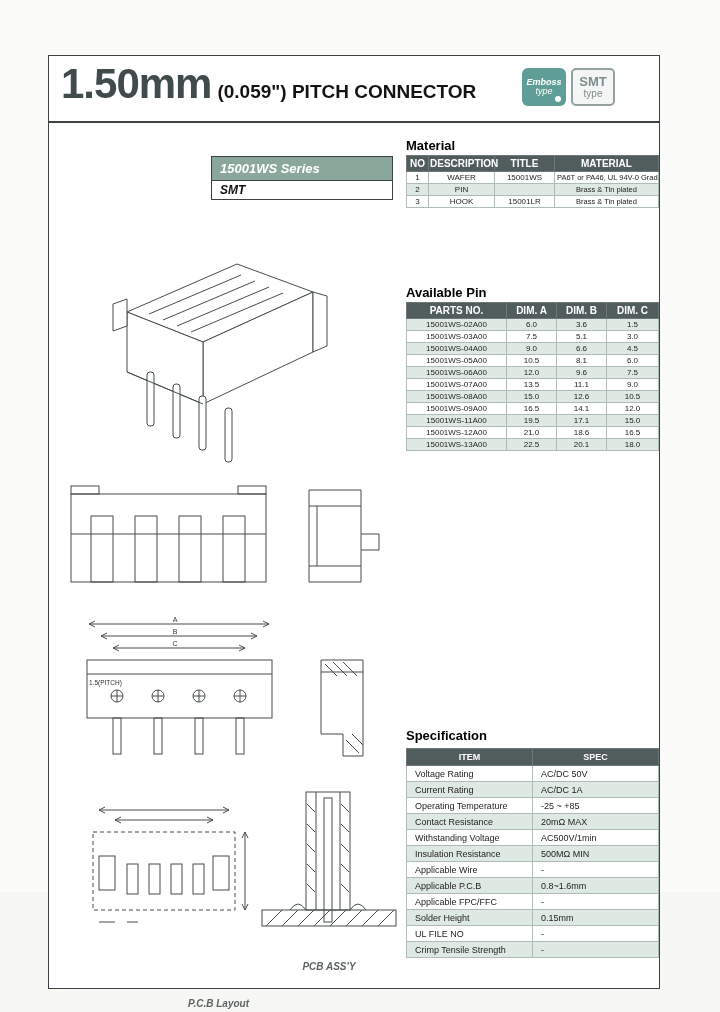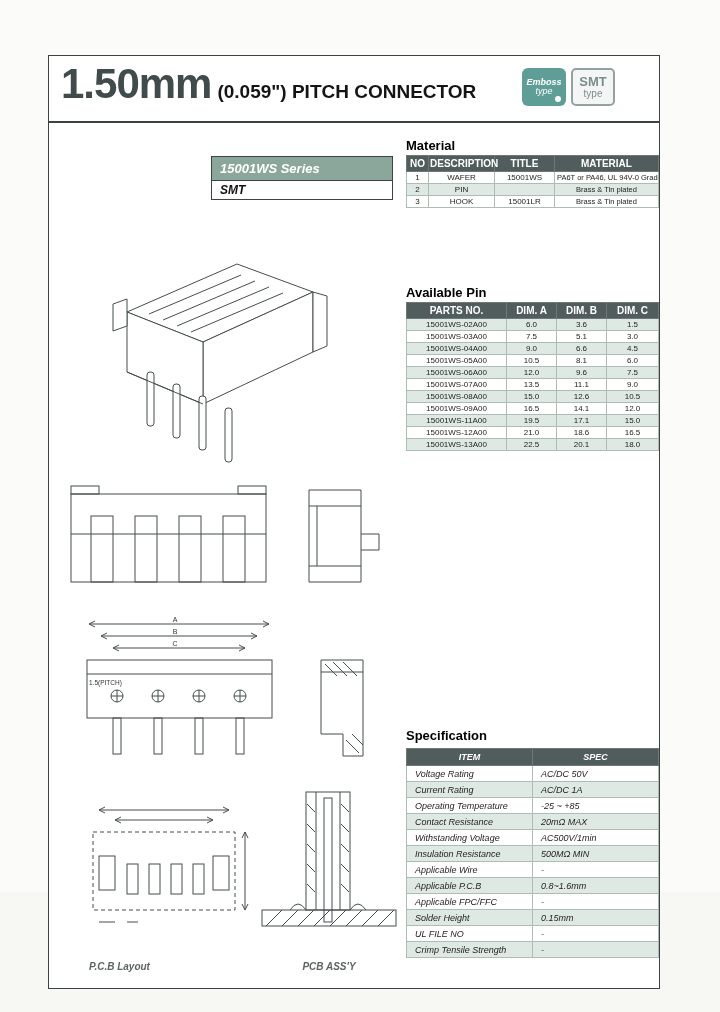--- a/index.html
+++ b/index.html
@@ -36,37 +36,37 @@
   .series-head{background:#8ba79b;color:#fff;font-style:italic;font-weight:bold;font-size:13px;padding:4px 8px;}
   .series-row{border-top:1px solid #3c4242;font-style:italic;font-weight:bold;font-size:12px;padding:2px 8px;color:#111;}
   
   .rcol-heading{position:absolute;left:357px;font-size:13px;font-weight:bold;color:#000;}
   .h-material{top:82px;}
   .h-pin{top:229px;}
   .h-spec{top:672px;}
   .tbl-wrap{position:absolute;left:357px;width:252px;}
   .w-material{top:99px;}
   .w-pin{top:246px;}
-  .w-spec{top:692px;font-style:italic;}
+  .w-spec{top:692px;}
   table.dtable{border-collapse:collapse;table-layout:fixed;width:252px;border:1px solid #5a6462;}
   .dtable th{background:#515d5c;color:#fff;font-weight:bold;font-size:10px;padding:2px 1px;border:1px solid #6d7877;text-align:center;}
   .dtable td{font-size:8px;color:#1d1d1d;border:1px solid #aebcb5;padding:1px 2px;text-align:center;background:#fff;overflow:hidden;white-space:nowrap;}
   table.mat tbody tr:nth-child(even) td{background:#dfe9e3;}
   table.mat td:last-child{font-size:7.5px;}
   table.pin tbody tr:nth-child(odd) td{background:#dfe9e3;}
   table.spec th{font-size:9px;padding:3px 1px;}
   table.spec td{font-size:9px;text-align:left;padding:2.5px 8px;}
   table.spec tbody tr:nth-child(even) td{background:#dfe9e3;}
   
   .panel{position:absolute;}
   .panel svg{display:block;}
   .draw-stroke{stroke:#474d4d;fill:none;stroke-width:1;}
   .svg-label{font-family:"Liberation Sans", sans-serif;font-size:7px;fill:#333;stroke:none;}
   .caption{position:absolute;font-size:10px;font-weight:bold;font-style:italic;color:#5c6363;}
-  .cap-layout{left:40px;top:905px;width:160px;text-align:left;}
+  .cap-layout{left:40px;top:942px;width:160px;text-align:right;}
   .cap-assy{left:205px;top:905px;width:150px;text-align:center;}
 </style>
 </head>
 <body>
 
 <div class="page">
   <div class="frame">
 
     <div class="hdr">
       <div class="title-wrap">

